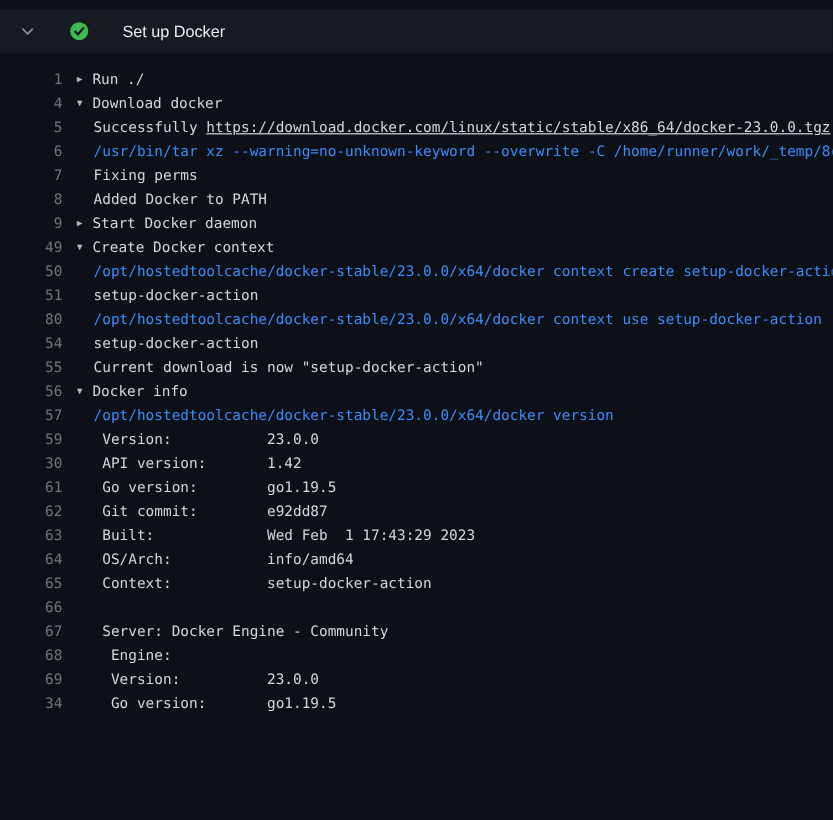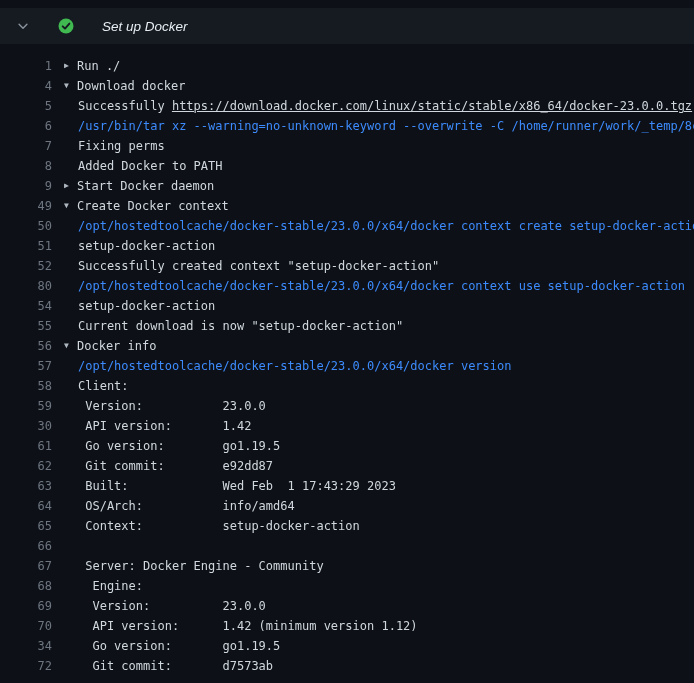--- a/index.html
+++ b/index.html
@@ -10,21 +10,20 @@
     padding-top:8px;
   }
   .step-header {
     height:36px;
     background:#161b22;
     display:flex;
     align-items:center;
     padding:0 16px;
     gap:28px;
     cursor:pointer;
-    font-style:italic;
   }
   .chevron-icon { display:flex; align-items:center; color:#8b949e; }
   .status-icon { display:flex; align-items:center; }
   .step-title {
     color:#e6edf3;
     font-size:13.5px;
     font-weight:400;
   }
   .log-body {
     padding-top:12px;
@@ -125,48 +124,40 @@
       </div>
       <div class="row">
         <span class="gutter">50</span>
         <span class="content plain command"><span>/opt/hostedtoolcache/docker-stable/23.0.0/x64/docker context create setup-docker-action</span></span>
       </div>
       <div class="row">
         <span class="gutter">51</span>
         <span class="content plain"><span>setup-docker-action</span></span>
       </div>
       <div class="row">
-        <span class="gutter">52</span>
-        <span class="content plain"><span>Successfully created context "setup-docker-action"</span></span>
-      </div>
-      <div class="row">
         <span class="gutter">80</span>
         <span class="content plain command"><span>/opt/hostedtoolcache/docker-stable/23.0.0/x64/docker context use setup-docker-action</span></span>
       </div>
       <div class="row">
         <span class="gutter">54</span>
         <span class="content plain"><span>setup-docker-action</span></span>
       </div>
       <div class="row">
         <span class="gutter">55</span>
         <span class="content plain"><span>Current download is now "setup-docker-action"</span></span>
       </div>
       <div class="row">
         <span class="gutter">56</span>
         <span class="content"><span class="arrow">▼</span><span>Docker info</span></span>
       </div>
       <div class="row">
         <span class="gutter">57</span>
         <span class="content plain command"><span>/opt/hostedtoolcache/docker-stable/23.0.0/x64/docker version</span></span>
       </div>
       <div class="row">
-        <span class="gutter">58</span>
-        <span class="content plain"><span>Client:</span></span>
-      </div>
-      <div class="row">
         <span class="gutter">59</span>
         <span class="content plain"><span> Version:           23.0.0</span></span>
       </div>
       <div class="row">
         <span class="gutter">30</span>
         <span class="content plain"><span> API version:       1.42</span></span>
       </div>
       <div class="row">
         <span class="gutter">61</span>
         <span class="content plain"><span> Go version:        go1.19.5</span></span>
@@ -197,26 +188,18 @@
       </div>
       <div class="row">
         <span class="gutter">68</span>
         <span class="content plain"><span>  Engine:</span></span>
       </div>
       <div class="row">
         <span class="gutter">69</span>
         <span class="content plain"><span>  Version:          23.0.0</span></span>
       </div>
       <div class="row">
-        <span class="gutter">70</span>
-        <span class="content plain"><span>  API version:      1.42 (minimum version 1.12)</span></span>
-      </div>
-      <div class="row">
         <span class="gutter">34</span>
         <span class="content plain"><span>  Go version:       go1.19.5</span></span>
       </div>
-      <div class="row">
-        <span class="gutter">72</span>
-        <span class="content plain"><span>  Git commit:       d7573ab</span></span>
-      </div>
     </div>
 
 </div>
 
 </body></html>

